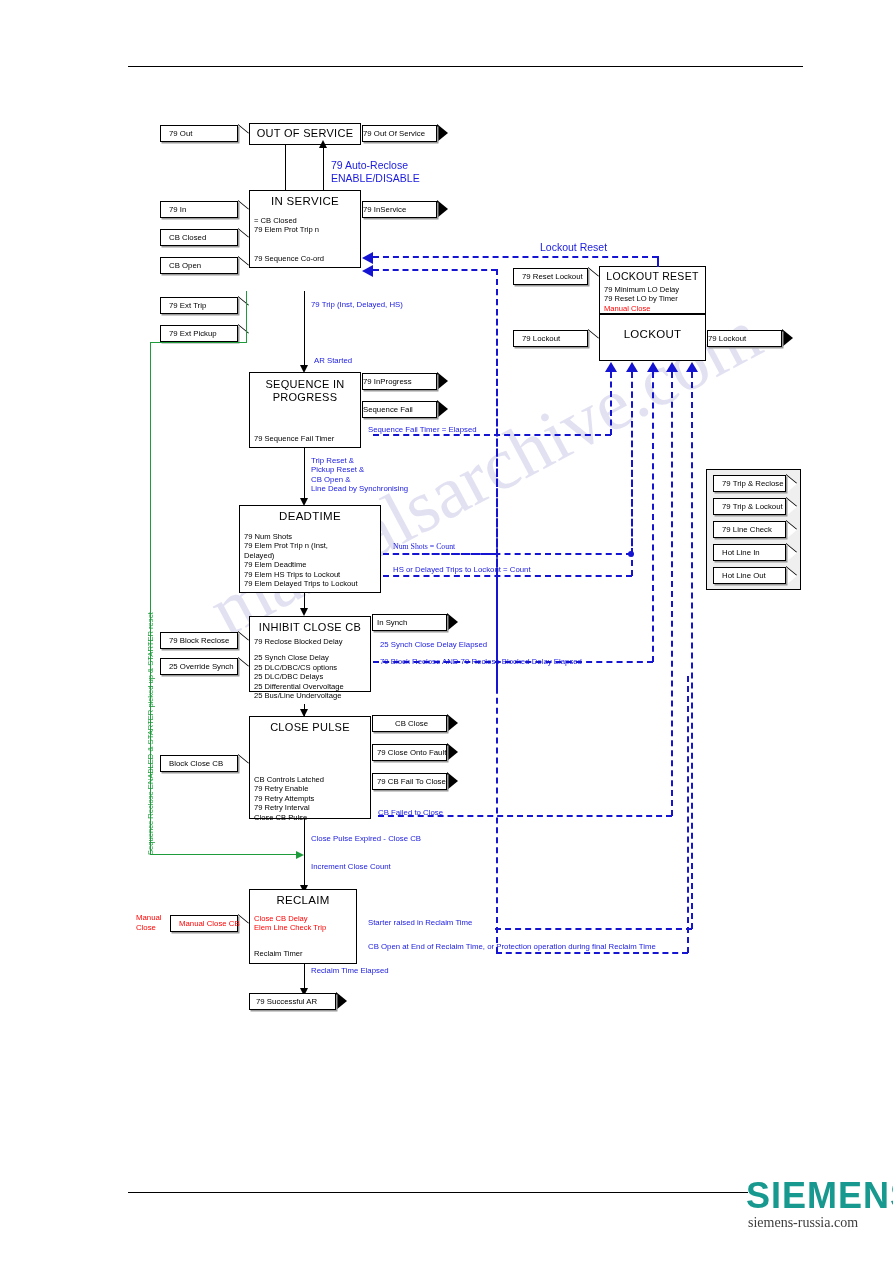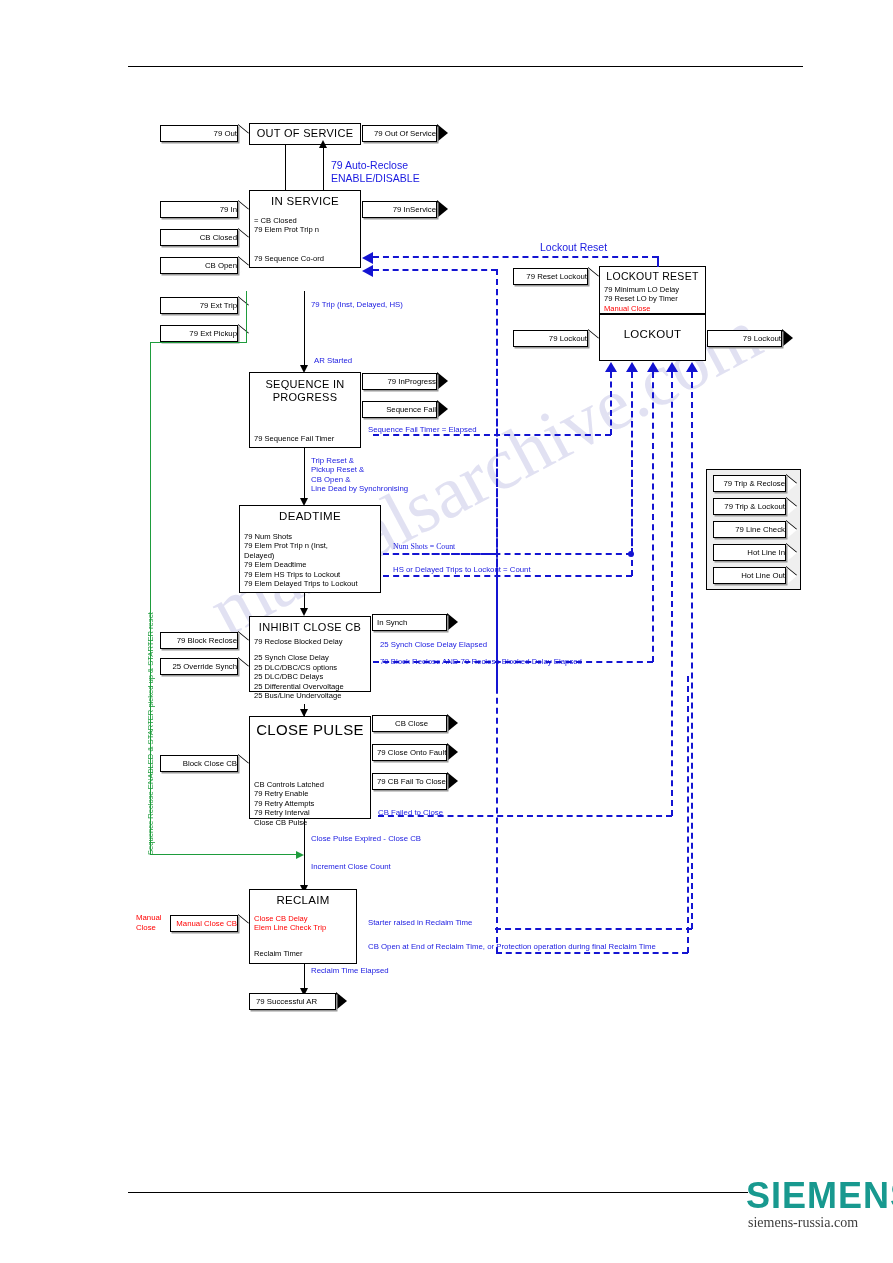--- a/index.html
+++ b/index.html
@@ -16,21 +16,21 @@
   .state .title{text-align:center;font-size:12.5px;letter-spacing:.3px;padding-top:4px;color:#000;}
   .state .lines{font-size:7.6px;line-height:9.4px;padding:0 0 0 4px;color:#000;}
   .state .lines .red{color:#ff0000;}
   .state .foot{position:absolute;left:4px;font-size:7.6px;color:#000;}
 
   
   
   .sig{position:absolute;height:17px;box-sizing:border-box;}
   .sig .body{position:absolute;left:0;top:0;bottom:0;right:11px;border:1.1px solid #000;
              background:#fff;box-sizing:border-box;display:flex;align-items:center;
-             justify-content:flex-end;}
+             justify-content:flex-start;}
   .sig .body span{font-size:7.8px;white-space:nowrap;padding-left:8px;color:#000;}
   .sig .tip{position:absolute;right:0;top:-0.5px;width:0;height:0;
             border-top:9px solid transparent;border-bottom:9px solid transparent;
             border-left:11px solid #fff;}
   .sig .tipb{position:absolute;right:0;top:-0.6px;width:0;height:0;
              border-top:9.2px solid transparent;border-bottom:9.2px solid transparent;
              border-left:11.6px solid #000;}
   .sig .bar{position:absolute;left:0;top:0;bottom:0;width:6px;background:#000;}
   .sig.shadow .body{box-shadow:1.5px 1.5px 0 #9a9a9a;}
 
@@ -257,21 +257,21 @@
       <span style="padding-left:4px;">In Synch</span>
       </div>
   </div>
   <div class="bt" style="left:380px;top:640px;">25 Synch Close Delay Elapsed</div>
   <div class="bt" style="left:380px;top:657px;">79 Block Reclose AND 79 Reclose Blocked Delay Elapsed</div>
 
   <div class="vline" style="left:304px;top:704px;height:12px;"></div>
   <div class="arrowdn" style="left:299.7px;top:709px;"></div>
 
   <div class="state" style="left:249px;top:716px;width:122px;height:103px;">
-    <div class="title" style="font-size:15px;padding-top:4px;">CLOSE PULSE</div>
+    <div class="title" style="font-size:11px;padding-top:4px;">CLOSE PULSE</div>
     <div class="lines" style="margin-top:42px;">
       <div>CB Controls Latched</div>
       <div>79 Retry Enable</div>
       <div>79 Retry Attempts</div>
       <div>79 Retry Interval</div>
       <div>Close CB Pulse</div>
     </div>
   </div>
   <div class="sig shadow" style="left:160px;top:755px;width:89px;">
     <div class="bar"></div>

